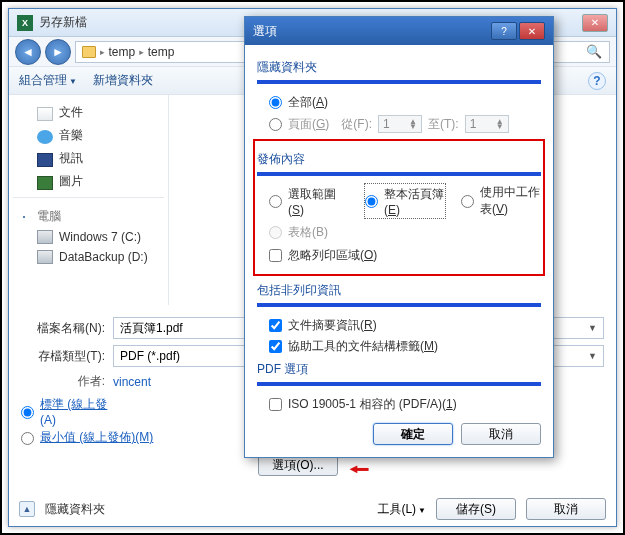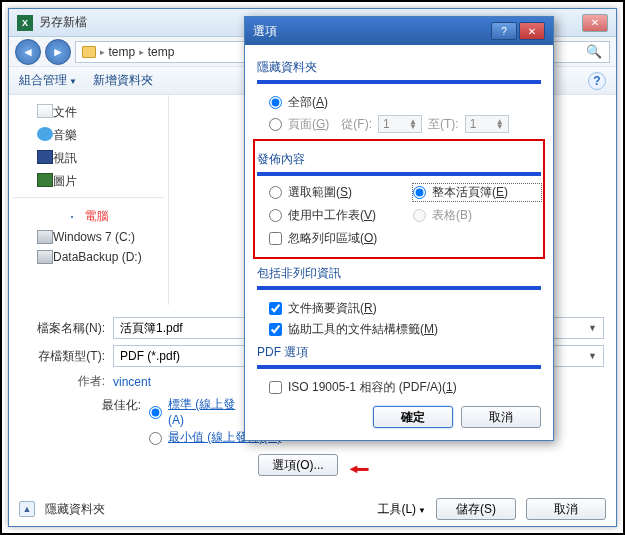--- a/index.html
+++ b/index.html
@@ -23,29 +23,29 @@
 .search .mag { font-size: 13px; }
 
 .toolbar { height: 28px; background: linear-gradient(#f6fafd,#e8eff6); border-bottom: 1px solid #dde6ef; display: flex; align-items: center; padding: 0 10px; gap: 16px; }
 .toolbar .tool { color: #204d88; }
 .toolbar .tool .caret { font-size: 8px; margin-left: 2px; }
 .toolbar .spacer { flex: 1; }
 .toolbar .help { color: #2a6fc4; font-weight: bold; width: 18px; height: 18px; border: 1px solid #9cc2ee; border-radius: 9px; display: flex; align-items: center; justify-content: center; background: #eaf3ff; }
 
 .body { display: flex; height: 210px; }
 .tree { width: 160px; border-right: 1px solid #e4e9ee; padding: 6px 4px; overflow: hidden; }
-.tree-item { display: flex; align-items: flex-start; padding: 3px 8px 3px 24px; color: #333; }
+.tree-item { display: flex; align-items: flex-end; gap: 6px; padding: 3px 8px 3px 24px; color: #333; }
 .tree-item .ic { width: 16px; height: 14px; }
 .ic-doc { background: linear-gradient(#fff,#e8ecef); border: 1px solid #b9c2c9; }
 .ic-music { background: #4aa6e6; border-radius: 50%; position: relative; }
 .ic-video { background: #2d4d8f; border: 1px solid #1d3566; }
 .ic-pic { background: #3a7d3a; border: 1px solid #295529; }
 .ic-computer { background: linear-gradient(#c9dff5,#7aa8d6); border: 1px solid #5b83b0; }
 .ic-drive { background: linear-gradient(#e8ebee,#bcc5cd); border: 1px solid #8f9aa4; }
-.tree-group { padding: 6px 8px 2px 10px; color: #ef4444; display: flex; align-items: center; gap: 12px; justify-content: center; }
+.tree-group { padding: 6px 8px 2px 10px; color: #737373; display: flex; align-items: center; gap: 12px; }
 .tree hr { border: none; border-top: 1px solid #e4e9ee; margin: 4px 0; }
 
 .filearea { flex: 1; background: #fff; }
 
 .form { padding: 6px 12px; }
 .form-row { display: flex; align-items: center; margin: 6px 0; gap: 8px; }
 .form-row .lbl { width: 84px; text-align: right; color: #333; }
 .form-row .field { flex: 1; height: 22px; border: 1px solid #b9c8d8; background: #fff; padding: 2px 6px; display: flex; align-items: center; justify-content: space-between; }
 .form-row .field .caret { font-size: 9px; color: #555; }
 .form-row.author .lbl { color: #555; }
@@ -78,21 +78,21 @@
 .opt-body { padding: 8px 12px 12px 12px; }
 .group-title { color: #1a4e9c; margin: 6px 0 4px 0; }
 .group-box { border-top: 4px solid #1d4ed8; padding-top: 6px; margin-bottom: 6px; }
 .opt-row { display: flex; align-items: center; gap: 6px; margin: 4px 0 4px 12px; color: #333; }
 .opt-row.disabled { color: #999; }
 .opt-row input { margin: 0; }
 .opt-row .num { width: 40px; height: 18px; border: 1px solid #c4ccd4; background: #f4f6f8; color: #888; padding: 0 4px; display: flex; align-items: center; justify-content: space-between; }
 .opt-row .num.small { width: 44px; }
 .opt-row .sp { font-size: 8px; color: #888; display: flex; flex-direction: column; line-height: 5px; }
 .highlight-box { border: 2px solid #d00; padding: 4px 2px; margin: 0 -4px; }
-.grid2 { display: grid; grid-template-columns: 1fr 1fr; gap: 2px 4px; }
+.grid2 { display: grid; grid-template-columns: 1fr 1fr 1fr; gap: 2px 4px; }
 .grid2 .opt-row { margin: 2px 0 2px 12px; }
 .opt-buttons { display: flex; justify-content: flex-end; gap: 8px; margin-top: 10px; }
 .opt-buttons .btn.primary { border-color: #3d78c8; box-shadow: 0 0 2px #6fa7e6; font-weight: bold; }
 
 u.hot { text-decoration: underline; }
 </style>
 </head>
 <body>
 
 <div class="main-dialog">
@@ -173,21 +173,20 @@
           <span>PDF (*.pdf)</span>
           <span class="caret">▼</span>
         </div>
     </div>
     <div class="form-row author">
       <span class="lbl">作者:</span>
       <span class="val">vincent</span>
     </div>
 
     <div class="best-row">
-      <span class="lbl">最佳化:</span>
       <div>
         <label class="radio-opt">
           <input type="radio" checked="" style="">
           <span><u class="hot">標準 (線上發</u><br><span>(A)</span></span>
         </label>
         <label class="radio-opt">
           <input type="radio" style="">
           <span><u class="hot">最小值 (線上發佈)(M)</u></span>
         </label>
       </div>

